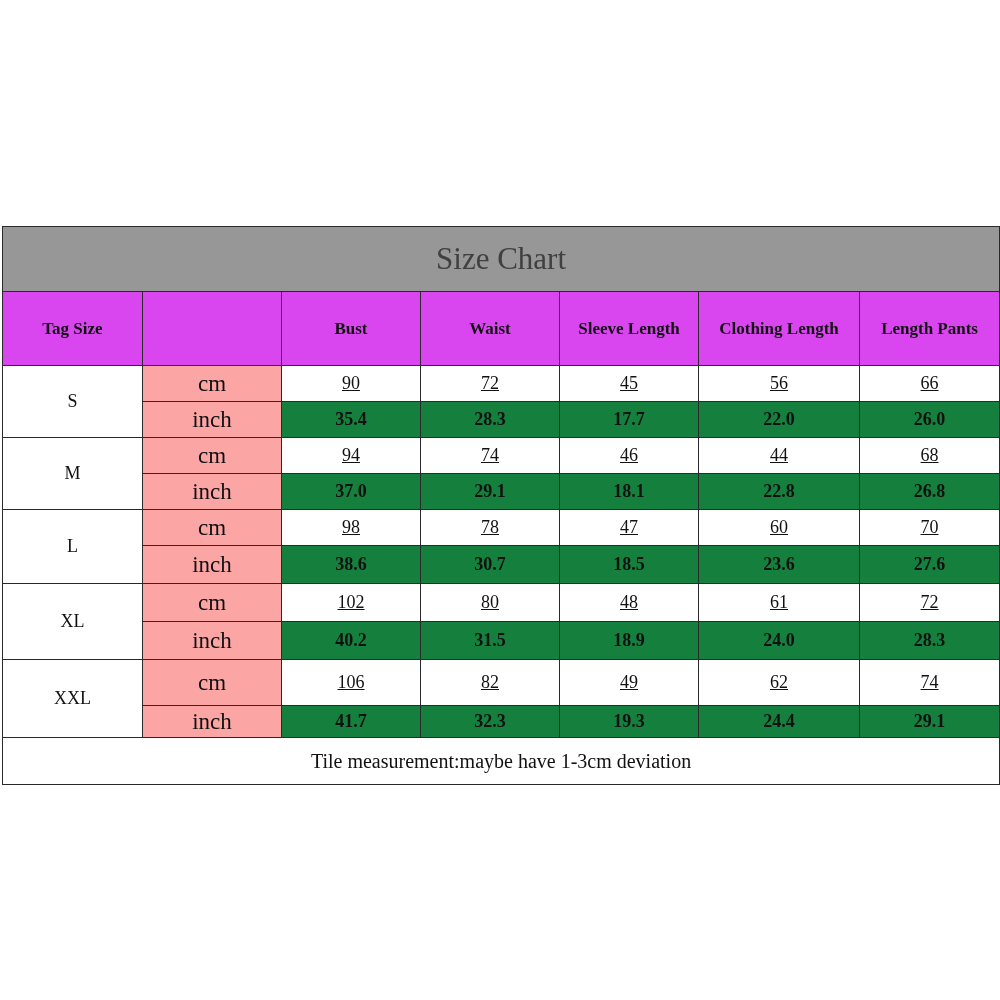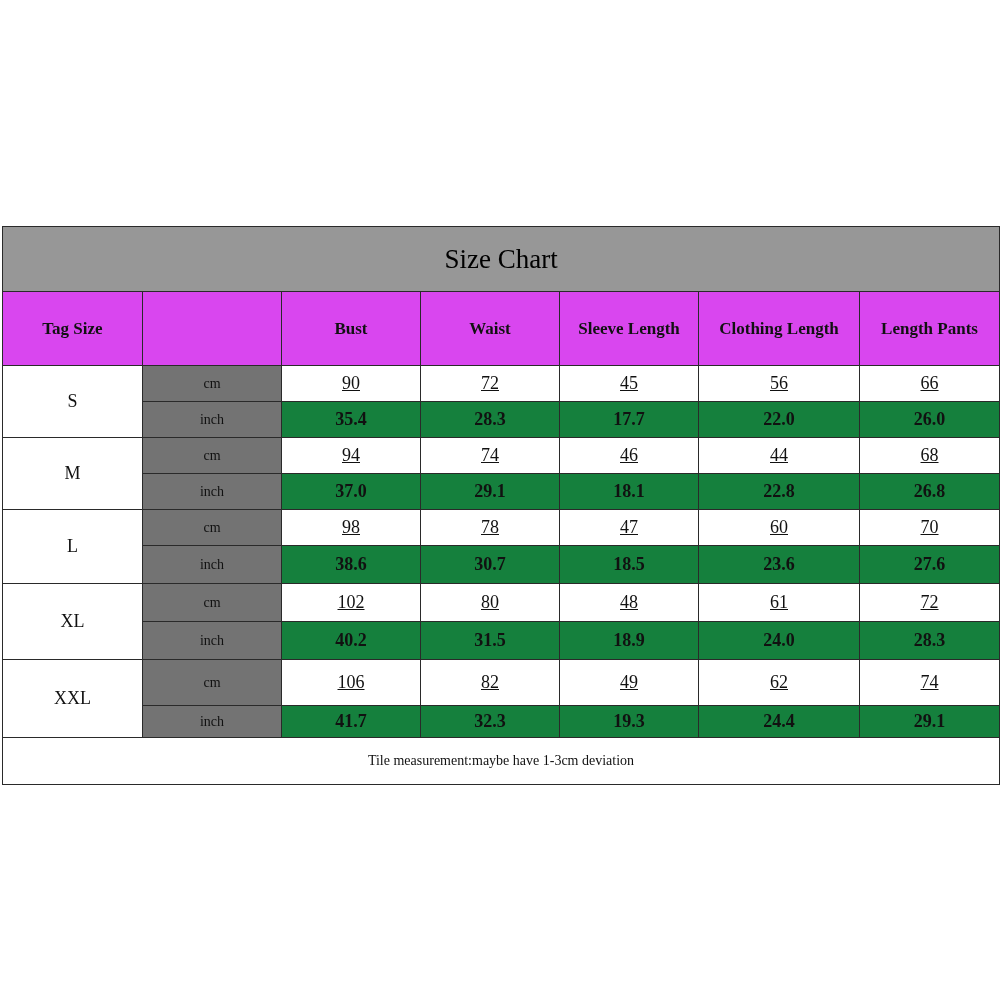--- a/index.html
+++ b/index.html
@@ -26,45 +26,45 @@
     .size-table td, .size-table th {
       border: 1.5px solid #2a2a2a;
       text-align: center;
       vertical-align: middle;
       padding: 0;
       font-weight: normal;
     }
     .title-cell {
       background: #979797;
       height: 64px;
-      font-size: 27px;
-      color: #000000;
+      font-size: 31px;
+      color: #404040;
     }
     .head-cell {
       height: 73px;
       font-weight: bold !important;
       font-size: 17px;
       background: #d946ef;
     }
     .tag-cell {
       font-size: 18px;
       background: #ffffff;
     }
     .unit-cell {
-      font-size: 14px;
-      background: #737373;
+      font-size: 23px;
+      background: #fca5a5;
     }
     .val-cell {
       font-size: 18px;
     }
     .row-cm td.val-cell { background: #ffffff; text-decoration: underline; }
     .row-inch td.val-cell { background: #15803d; font-weight: bold; }
     .footer-cell {
       height: 46px;
-      font-size: 14px;
+      font-size: 20px;
       background: #ffffff;
       margin-left: 24px;
     }
   </style>
 </head>
 <body>
 
 <table class="size-table">
   <colgroup>
     <col style="width:140px">

